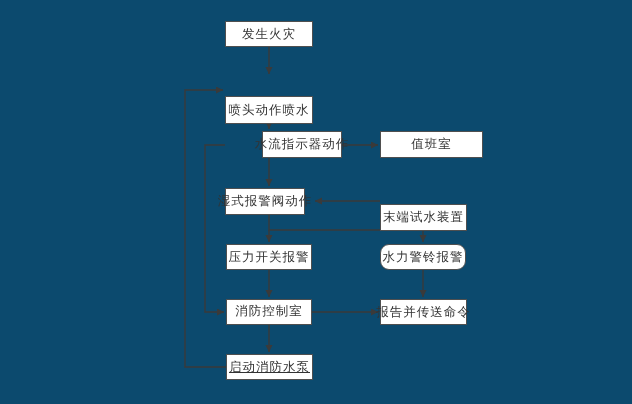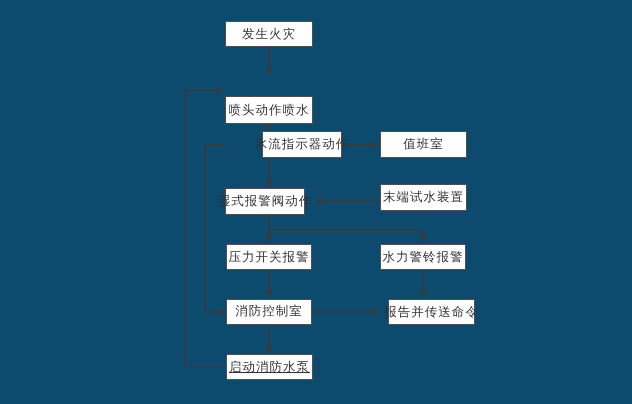--- a/index.html
+++ b/index.html
@@ -38,24 +38,24 @@
   }
   
   .n-fire          { left: 225px; top: 21px;  width: 88px; height: 26px; }
   .n-sprinkler     { left: 225px; top: 76px;  width: 88px; height: 28px; margin-top: 20px; }
   .n-flow          { left: 225px; top: 131px; width: 80px; height: 27px; margin-left: 37px; }
   .n-wet           { left: 225px; top: 188px; width: 80px; height: 27px; }
   .n-pressure      { left: 226px; top: 244px; width: 86px; height: 26px; }
   .n-control       { left: 226px; top: 299px; width: 86px; height: 26px; font-family: Liberation Mono, monospace; }
   .n-pump          { left: 226px; top: 354px; width: 87px; height: 26px; text-decoration: underline; }
   
-  .n-duty          { left: 380px; top: 131px; width: 87px; height: 27px; }
-  .n-endtest       { left: 380px; top: 184px; width: 87px; height: 27px; }
-  .n-bell          { left: 380px; top: 244px; width: 86px; height: 26px; }
-  .n-report        { left: 380px; top: 299px; width: 87px; height: 26px; margin-left: 8px; }
+  .n-duty          { left: 380px; top: 131px; width: 103px; height: 27px; }
+  .n-endtest       { left: 380px; top: 204px; width: 87px; height: 27px; }
+  .n-bell          { left: 380px; top: 244px; width: 86px; height: 26px; border-radius: 9px; }
+  .n-report        { left: 380px; top: 299px; width: 87px; height: 26px; }
 </style>
 </head>
 <body>
 
 <div class="canvas">
 
   <svg class="wires" viewBox="0 0 632 404" xmlns="http://www.w3.org/2000/svg">
     <defs>
       <marker id="arrow" markerUnits="userSpaceOnUse" markerWidth="9" markerHeight="8" refX="7" refY="3.5" orient="auto">
         <path d="M0,0 L7,3.5 L0,7 Z" fill="#3a3a3a"></path>

